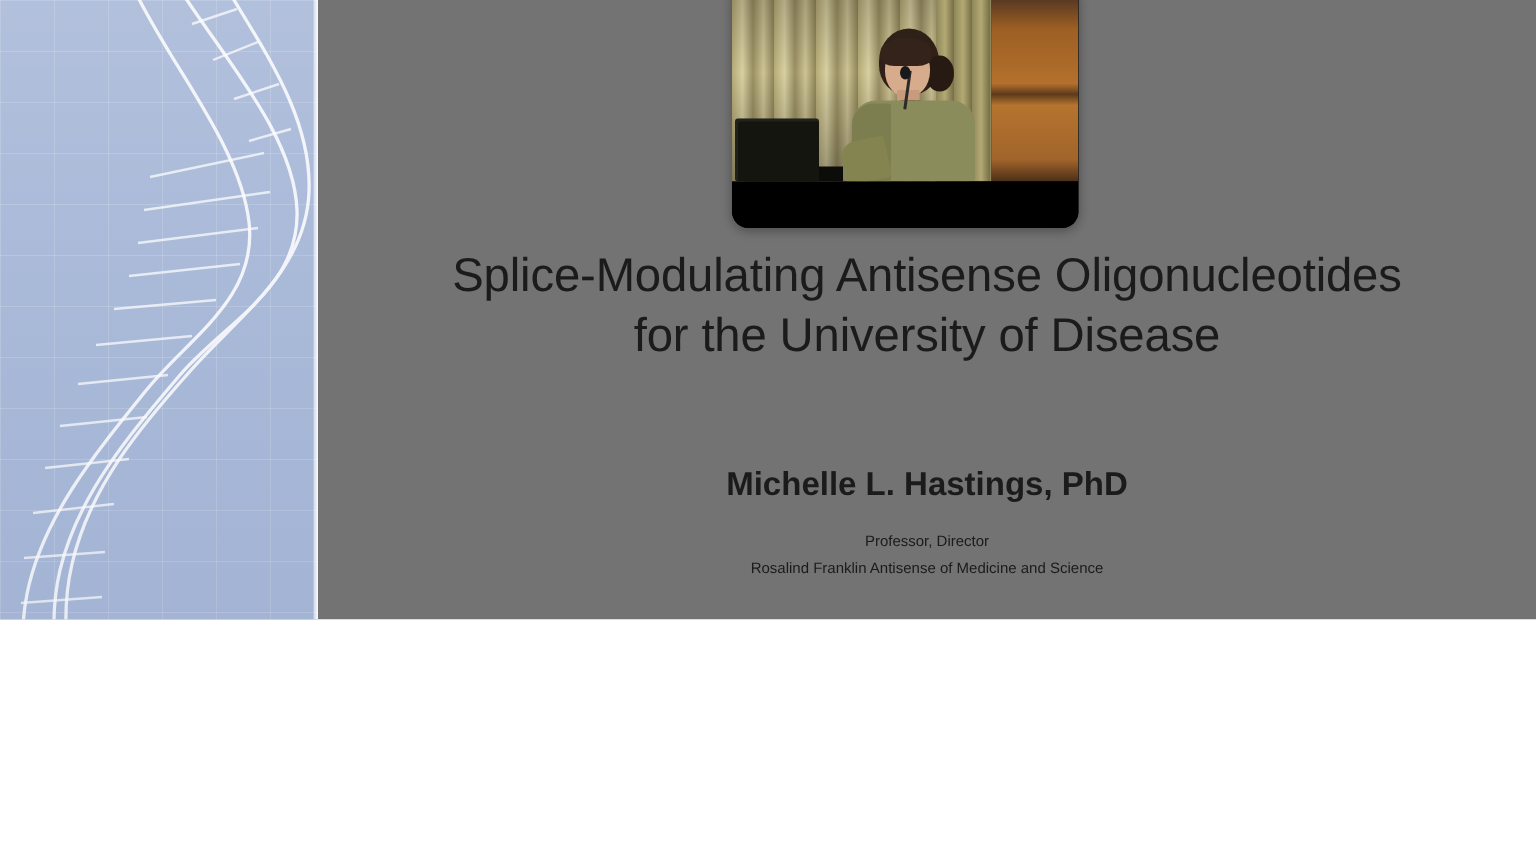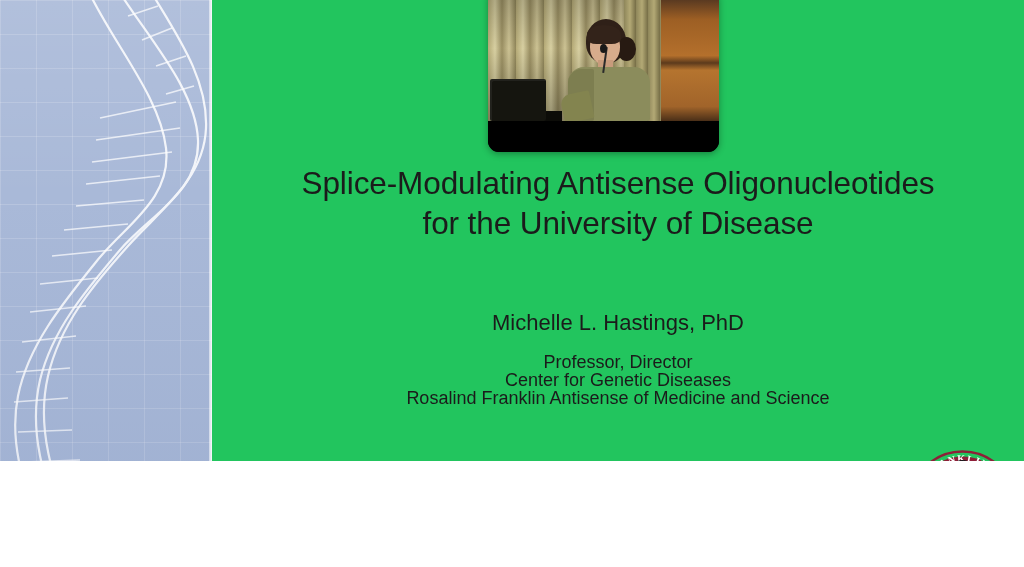--- a/index.html
+++ b/index.html
@@ -3,22 +3,22 @@
 <meta charset="utf-8">
 <style>
   html, body {
     margin: 0;
     padding: 0;
     background: #ffffff;
   }
   #slide {
     position: relative;
     width: 1024px;
-    height: 461px;
-    background: #22c55e;
+    height: 413px;
+    background: #737373;
     overflow: hidden;
     font-family: "Liberation Sans", sans-serif;
   }
 
   
   .side-panel {
     position: absolute;
     left: 0;
     top: 0;
     width: 212px;
@@ -74,29 +74,29 @@
 
   .author-block {
     position: absolute;
     left: 212px;
     top: 309px;
     width: 812px;
     text-align: center;
   }
   .author-name {
     font-size: 22px;
-    font-weight: 400;
+    font-weight: 700;
     color: #1b1b1b;
     line-height: 28px;
   }
   .affiliation {
     margin-top: 16px;
   }
   .affiliation-line {
-    font-size: 18px;
+    font-size: 10px;
     font-weight: 400;
     color: #1b1b1b;
     line-height: 18px;
   }
 
   
   .video-overlay {
     position: absolute;
     left: 488px;
     top: -12px;
@@ -303,21 +303,20 @@
 
   <div class="title-block">
     <div class="title-line">Splice-Modulating Antisense Oligonucleotides</div>
     <div class="title-line">for the University of Disease</div>
   </div>
 
   <div class="author-block">
     <div class="author-name">Michelle L. Hastings, PhD</div>
     <div class="affiliation">
       <div class="affiliation-line">Professor, Director</div>
-      <div class="affiliation-line">Center for Genetic Diseases</div>
       <div class="affiliation-line">Rosalind Franklin Antisense of Medicine and Science</div>
     </div>
   </div>
 
   <div class="video-overlay">
     <div class="video-frame">
       <div class="curtain"></div>
       <div class="curtain-right"></div>
       <div class="wood-panel"></div>
       <div class="curtain-shade"></div>

